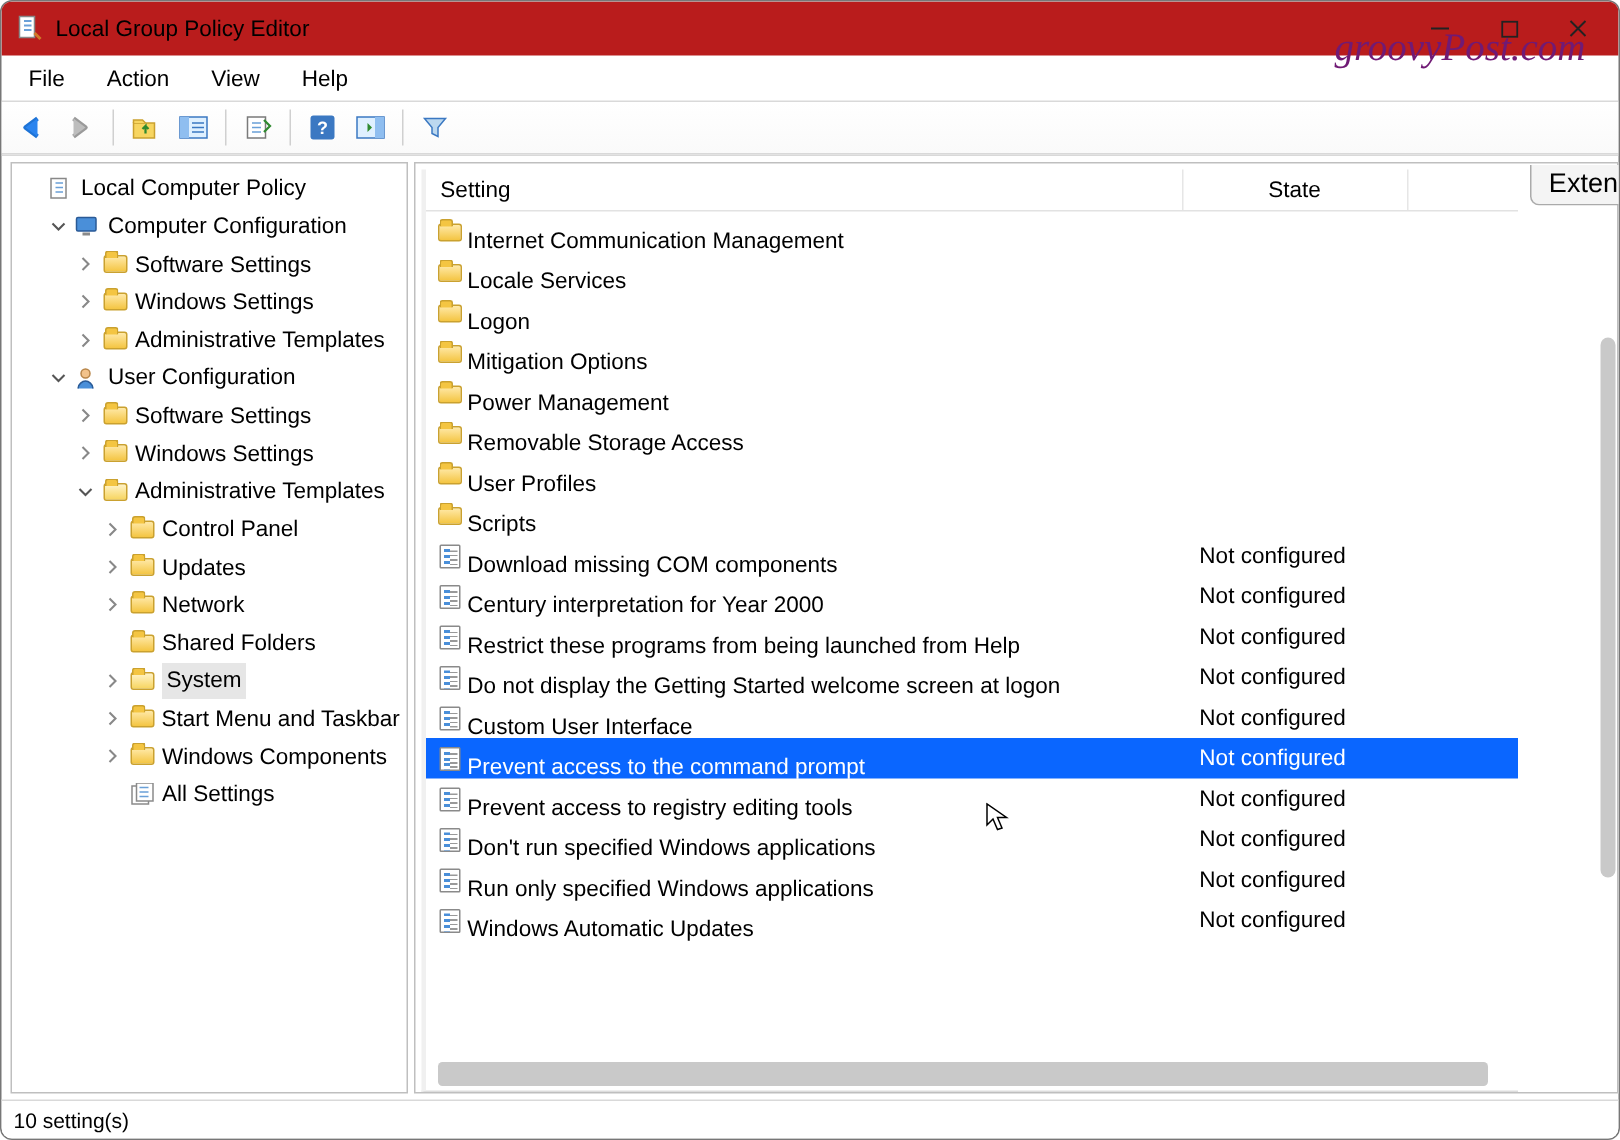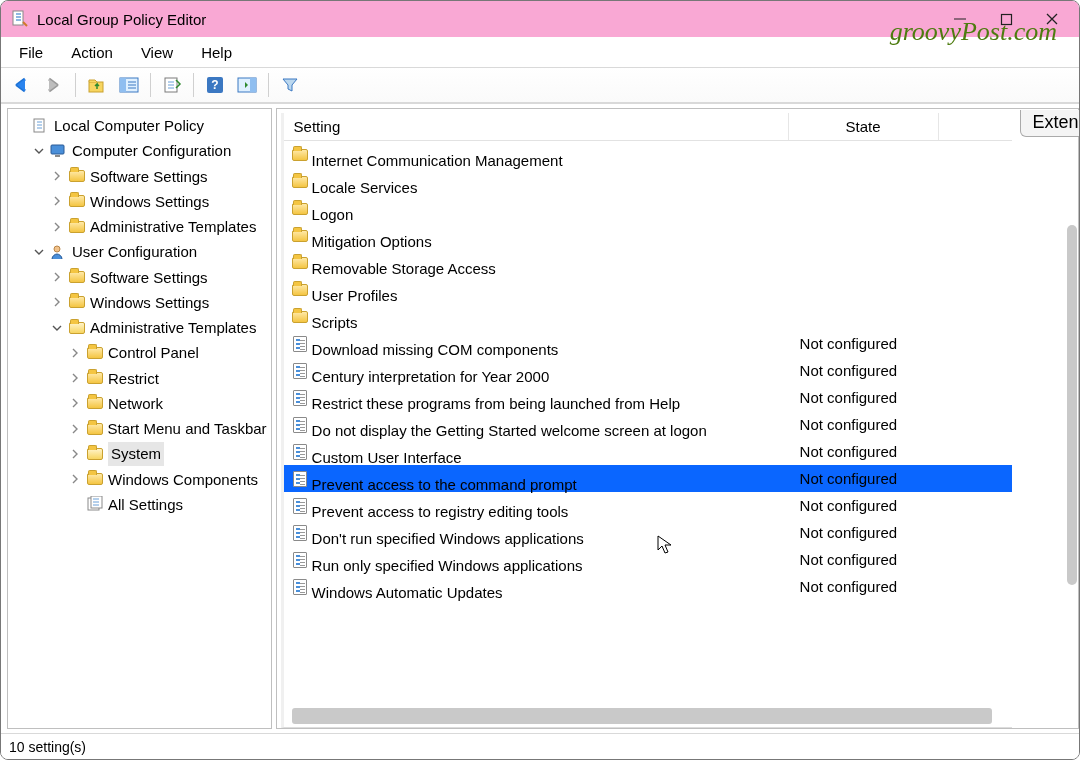--- a/index.html
+++ b/index.html
@@ -20,21 +20,21 @@
     display: flex;
     flex-direction: column;
     position: relative;
   }
   
   .titlebar {
     height: 36px;
     display: flex;
     align-items: center;
     padding: 0 4px 0 10px;
-    background: #f9a8d4;
+    background: #b91c1c;
   }
   .titlebar .app-icon {
     width: 18px; height: 18px;
     margin-right: 8px;
     display: flex; align-items:center; justify-content:center;
   }
   .titlebar .title { font-size: 15px; }
   .title-controls {
     margin-left: auto;
     display: flex;
@@ -44,21 +44,21 @@
   .title-controls .ctrl {
     width: 46px; height: 32px;
     display: flex; align-items: center; justify-content: center;
     border: 1px solid transparent;
     border-radius: 3px;
     color:#222;
   }
   .watermark {
     position: absolute; top: 16px; right: 22px;
     font-family: Georgia, "Times New Roman", serif;
-    font-size: 26px; color: #4d7c0f; font-style: italic;
+    font-size: 26px; color: #701a75; font-style: italic;
     pointer-events: none;
   }
   
   .menubar {
     height: 30px;
     display: flex;
     align-items: center;
     padding: 0 8px;
     gap: 8px;
     font-size: 15px;
@@ -173,21 +173,21 @@
     font-size: 15px;
   }
   .row {
     display:flex; align-items:center;
     height: 27px;
     padding-left: 6px;
   }
   .row .ricon { width: 20px; display:flex; justify-content:center;}
   .row .rname { width: 482px; padding-left:2px; white-space:nowrap; overflow:hidden; text-overflow:ellipsis;margin-top:12px;}
   .row .rstate { flex:0 0 220px; padding-left: 8px;}
-  .row.selected { background:#0a66ff; color:#000000;align-items:center; }
+  .row.selected { background:#0a66ff; color:#ffffff;align-items:center; }
   .setting-icon{
     width:14px; height:16px;
     border:1px solid #8a8a8a;
     background:#fff;
     position:relative;
     border-radius:1px;
   }
   .setting-icon::after{
     content:""; position:absolute; left:2px; top:2px;
     width:4px; height:12px;
@@ -494,60 +494,69 @@
             <div class="node indent-3">
               <div class="node-row">
                 <span class="expander">
                   <svg width="10" height="10">
                     <path d="M3 1l4 4-4 4" fill="none" stroke="#888" stroke-width="1.4"></path>
                   </svg>
                 </span>
                 <span class="node-icon">
                   <span class="folder"></span>
                 </span>
-                <span>Restrict</span>
+                <span>Updates</span>
               </div>
             </div>
             <div class="node indent-3">
               <div class="node-row">
                 <span class="expander">
                   <svg width="10" height="10">
                     <path d="M3 1l4 4-4 4" fill="none" stroke="#888" stroke-width="1.4"></path>
                   </svg>
                 </span>
                 <span class="node-icon">
                   <span class="folder"></span>
                 </span>
                 <span>Network</span>
               </div>
             </div>
             <div class="node indent-3">
               <div class="node-row">
+                <span class="expander blank"></span>
+                <span class="node-icon">
+                  <span class="folder"></span>
+                </span>
+                <span>Shared Folders</span>
+              </div>
+            </div>
+            <div class="node indent-3">
+              <div class="node-row">
+                <span class="expander">
+                  <svg width="10" height="10">
+                    <path d="M3 1l4 4-4 4" fill="none" stroke="#888" stroke-width="1.4"></path>
+                  </svg>
+                </span>
+                <span class="node-icon">
+                  <span class="folder open"></span>
+                </span>
+                <span class="node-label sel-tree">System</span>
+              </div>
+            </div>
+            <div class="node indent-3">
+              <div class="node-row">
                 <span class="expander">
                   <svg width="10" height="10">
                     <path d="M3 1l4 4-4 4" fill="none" stroke="#888" stroke-width="1.4"></path>
                   </svg>
                 </span>
                 <span class="node-icon">
                   <span class="folder"></span>
                 </span>
                 <span>Start Menu and Taskbar</span>
-              </div>
-            </div>
-            <div class="node indent-3">
-              <div class="node-row">
-                <span class="expander">
-                  <svg width="10" height="10">
-                    <path d="M3 1l4 4-4 4" fill="none" stroke="#888" stroke-width="1.4"></path>
-                  </svg>
-                </span>
-                <span class="node-icon">
-                  <span class="folder open"></span>
-                </span>
-                <span class="node-label sel-tree">System</span>
               </div>
             </div>
             <div class="node indent-3">
               <div class="node-row">
                 <span class="expander">
                   <svg width="10" height="10">
                     <path d="M3 1l4 4-4 4" fill="none" stroke="#888" stroke-width="1.4"></path>
                   </svg>
                 </span>
                 <span class="node-icon">
@@ -600,20 +609,27 @@
                 <span class="folder"></span>
               </span>
               <span class="rname">Logon</span>
               <span class="rstate"></span>
             </div>
             <div class="row">
               <span class="ricon">
                 <span class="folder"></span>
               </span>
               <span class="rname">Mitigation Options</span>
+              <span class="rstate"></span>
+            </div>
+            <div class="row">
+              <span class="ricon">
+                <span class="folder"></span>
+              </span>
+              <span class="rname">Power Management</span>
               <span class="rstate"></span>
             </div>
             <div class="row">
               <span class="ricon">
                 <span class="folder"></span>
               </span>
               <span class="rname">Removable Storage Access</span>
               <span class="rstate"></span>
             </div>
             <div class="row">

